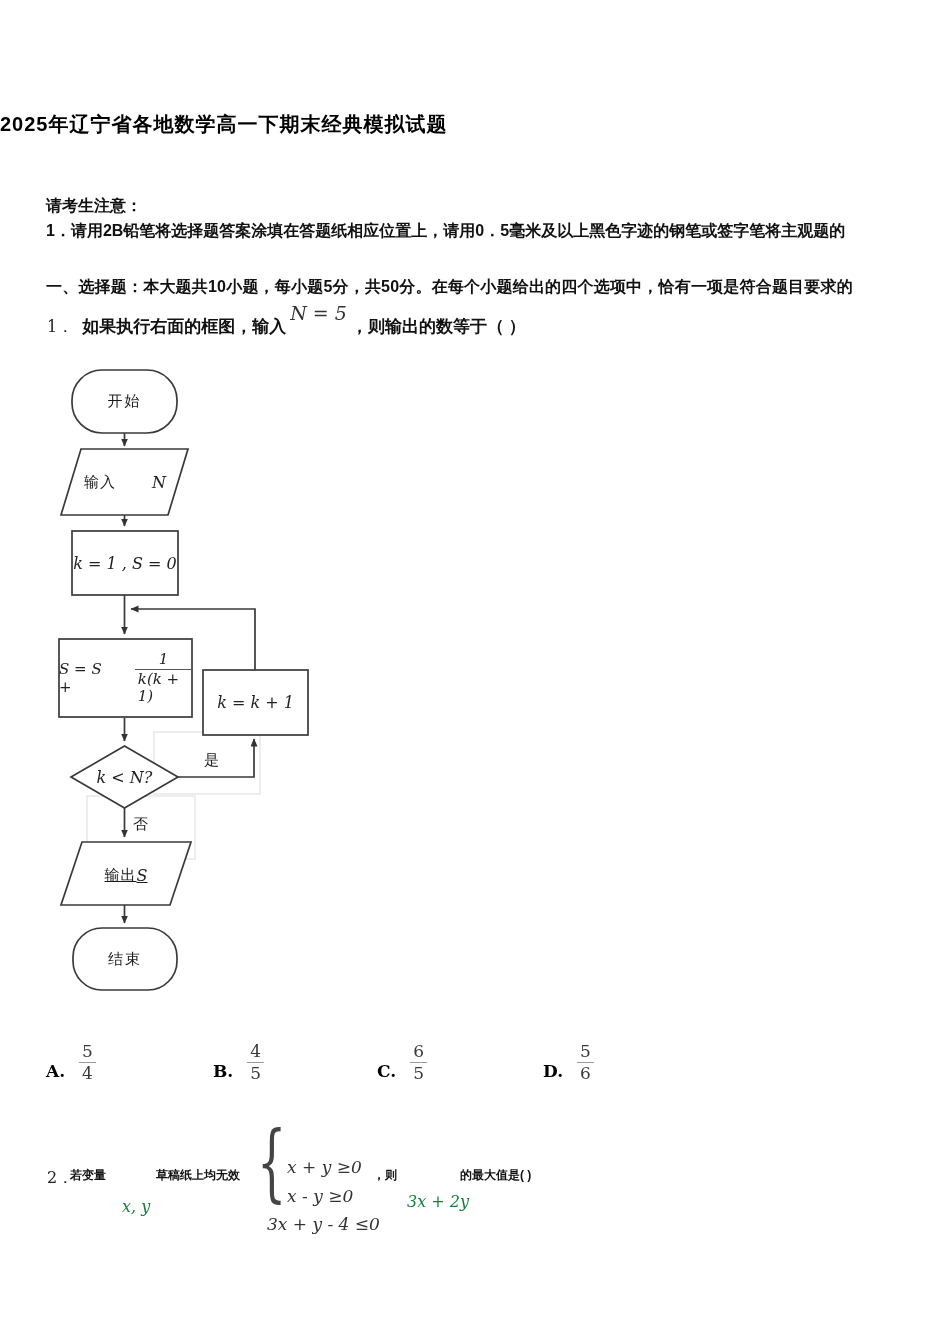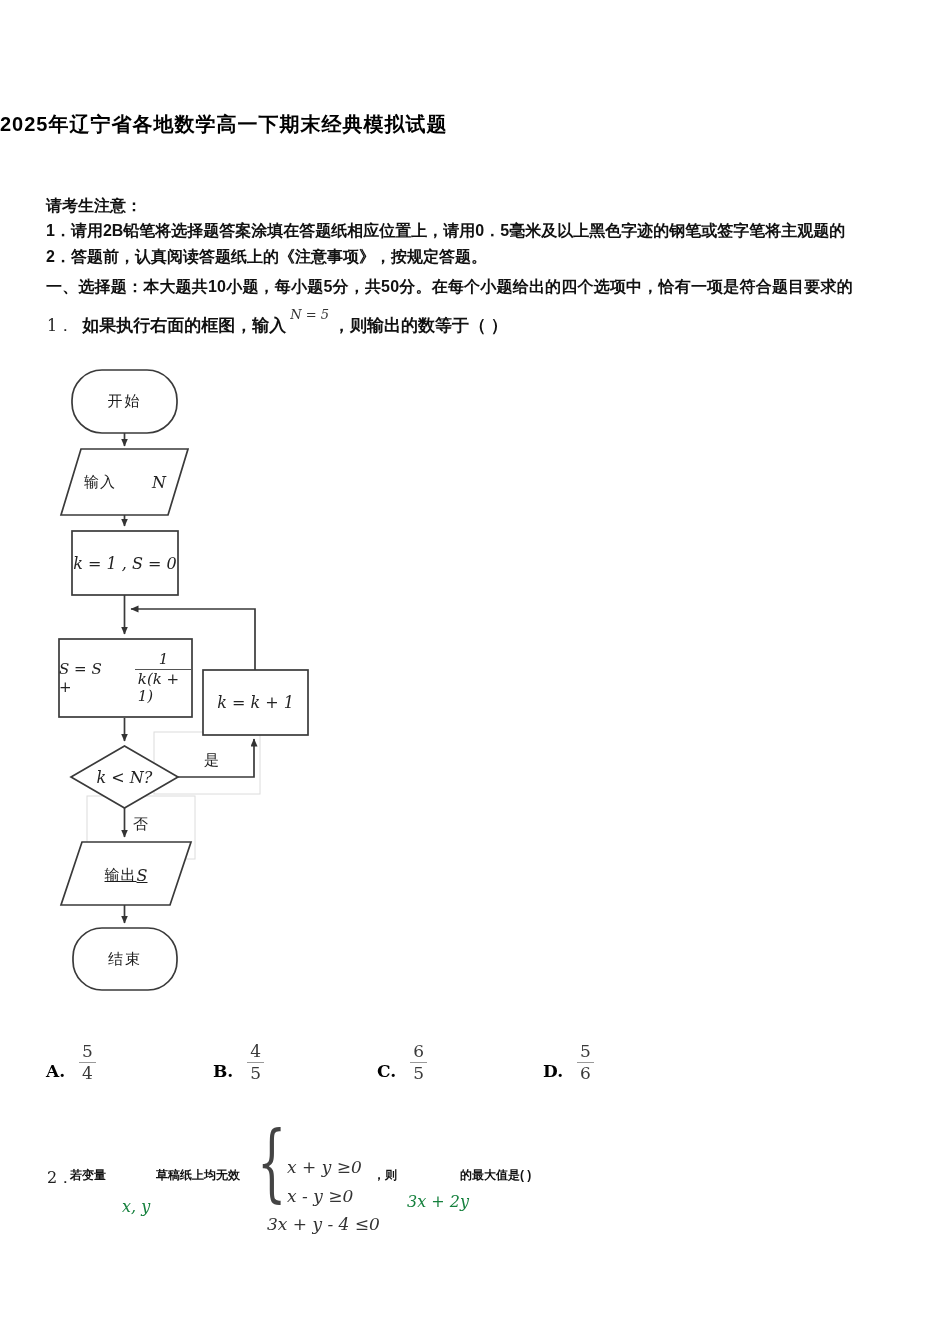--- a/index.html
+++ b/index.html
@@ -18,21 +18,21 @@
     left:46px; top:149px; width:860px;
     font-size:16px; font-weight:600; line-height:25.4px; color:#111;margin-top:44px;
   }
   .section-head {
     left:46px; top:277px; width:880px;
     font-size:16px; font-weight:600; letter-spacing:0.2px; color:#111;
   }
   .q1-line { left:47px; top:314px; font-size:17px; font-weight:600; color:#111; white-space:nowrap; }
   .qnum { font-family:"DejaVu Serif", serif; font-weight:400; font-size:16px; color:#222; padding-right:9px; }
   .math { font-family:"DejaVu Serif", serif; font-style:italic; color:#333; font-weight:400; }
-  .raised-math { position:relative; top:-12px; font-size:13px; padding:0 4px; }
+  .raised-math { position:relative; top:-12px; font-size:19px; padding:0 4px; }
 
   
   svg.flow { position:absolute; left:0; top:360px; width:400px; height:650px; }
   .fc-label {
     position:absolute; display:flex; align-items:center; justify-content:center;
     font-size:15px; font-weight:400; color:#1c1c1c; letter-spacing:2px;
   }
   .fc-math { font-family:"DejaVu Serif", serif; font-style:italic; font-weight:400;
              font-size:16px; color:#222; letter-spacing:0; }
   .frac { display:inline-flex; flex-direction:column; align-items:center;
@@ -60,21 +60,20 @@
            font-weight:400; }
 </style>
 </head>
 <body>
 
 <div class="abs title">2025年辽宁省各地数学高一下期末经典模拟试题</div>
 
 <div class="abs notice">
   <div>请考生注意：</div>
   <div>1．请用2B铅笔将选择题答案涂填在答题纸相应位置上，请用0．5毫米及以上黑色字迹的钢笔或签字笔将主观题的</div>
-  <div>2．答题前，认真阅读答题纸上的《注意事项》，按规定答题。</div>
 </div>
 
 <div class="abs section-head">一、选择题：本大题共10小题，每小题5分，共50分。在每个小题给出的四个选项中，恰有一项是符合题目要求的</div>
 
 <div class="abs q1-line">
   <span class="qnum">1．</span><span>如果执行右面的框图，输入</span><span class="math raised-math">N = 5</span><span>，则输出的数等于（ ）</span>
 </div>
 
 <svg class="flow" viewBox="0 360 400 650">
   <defs>

